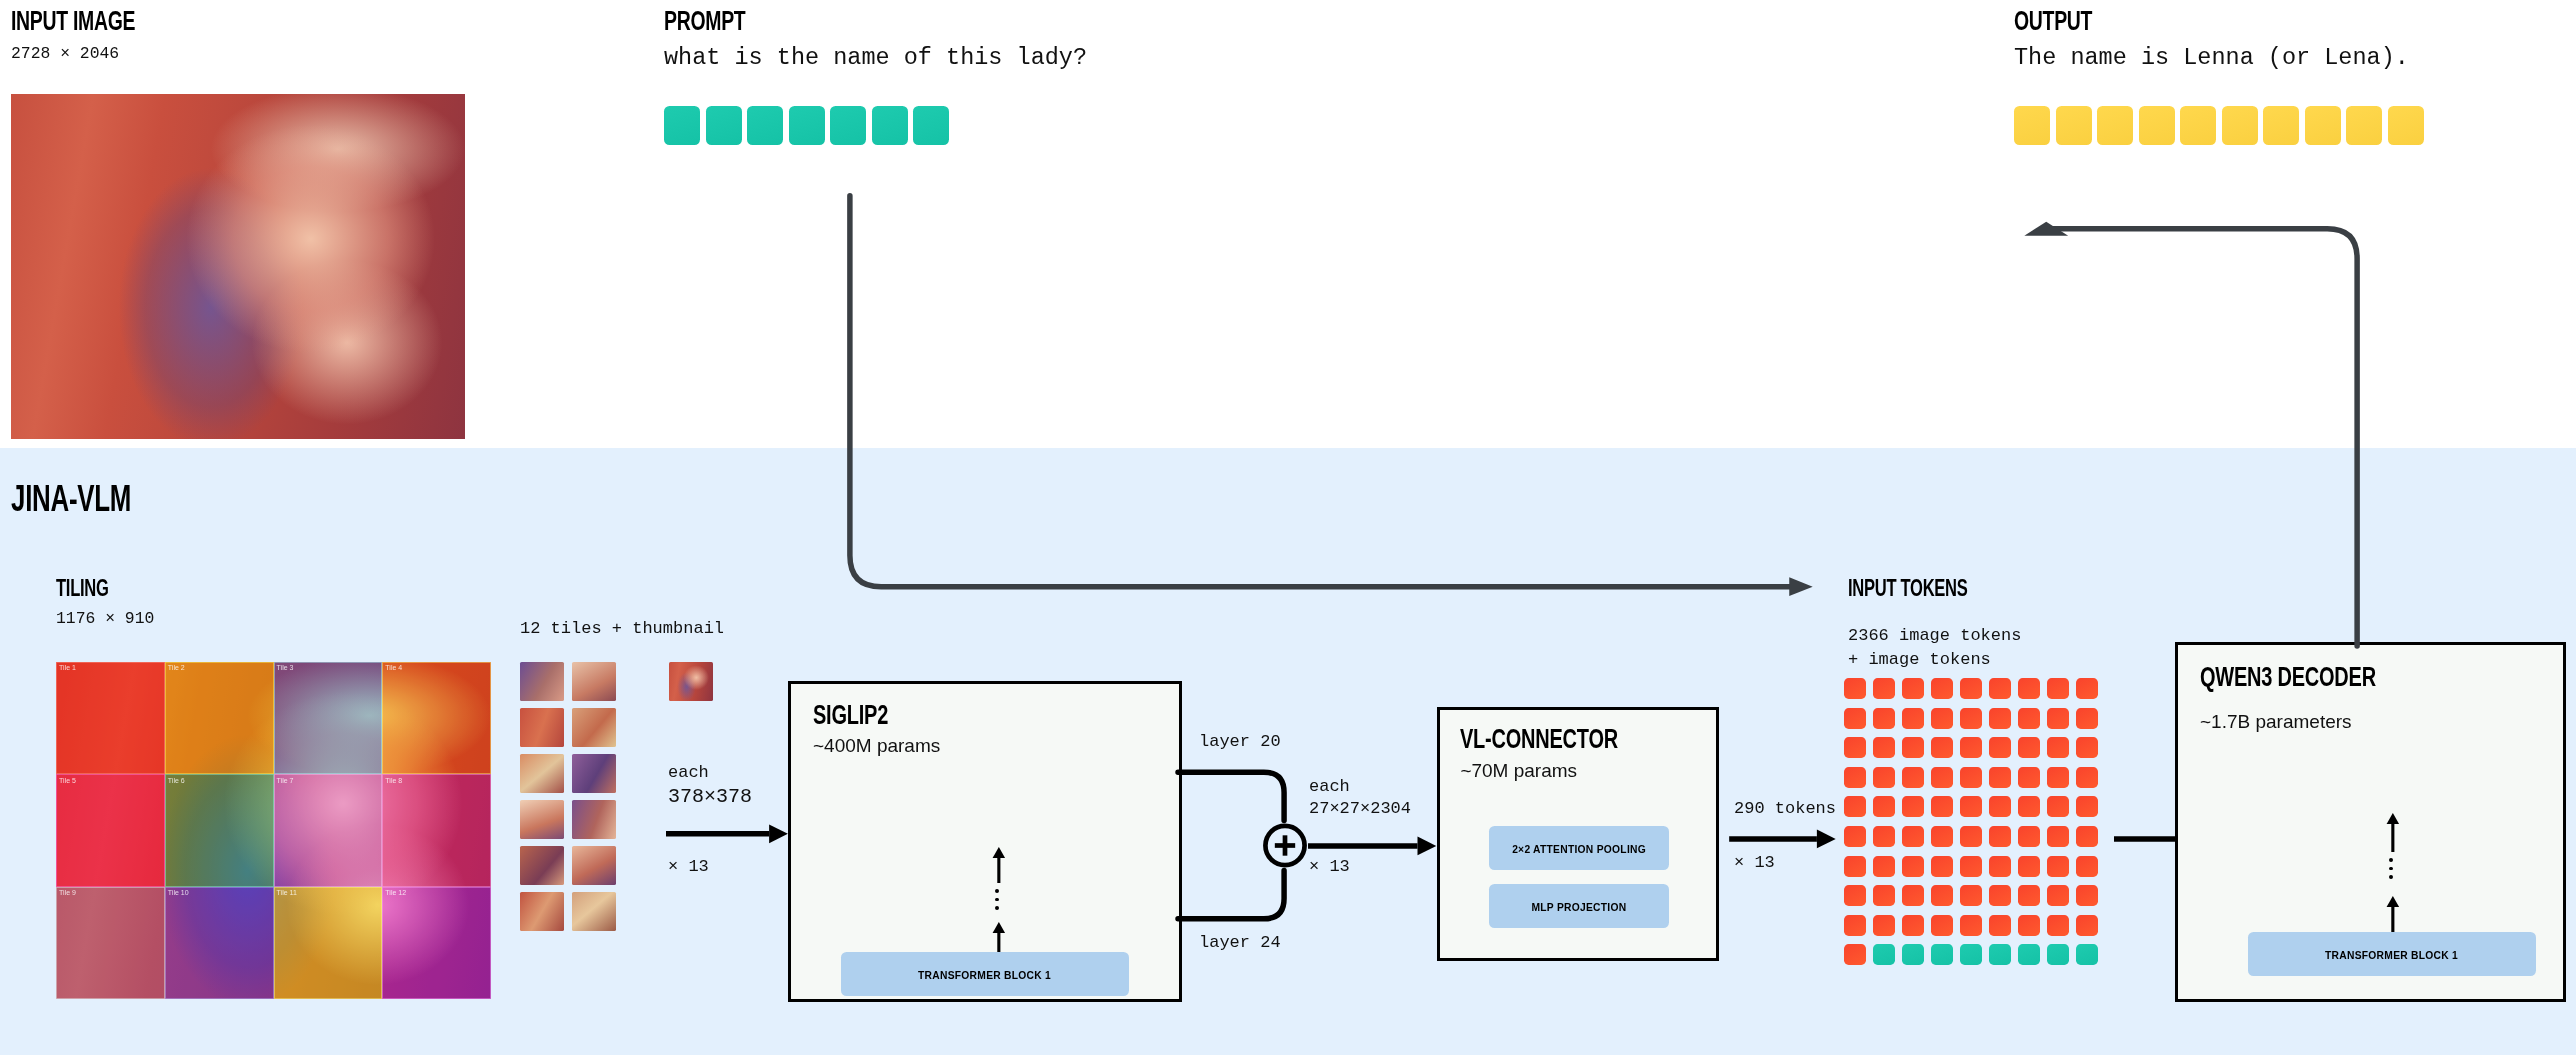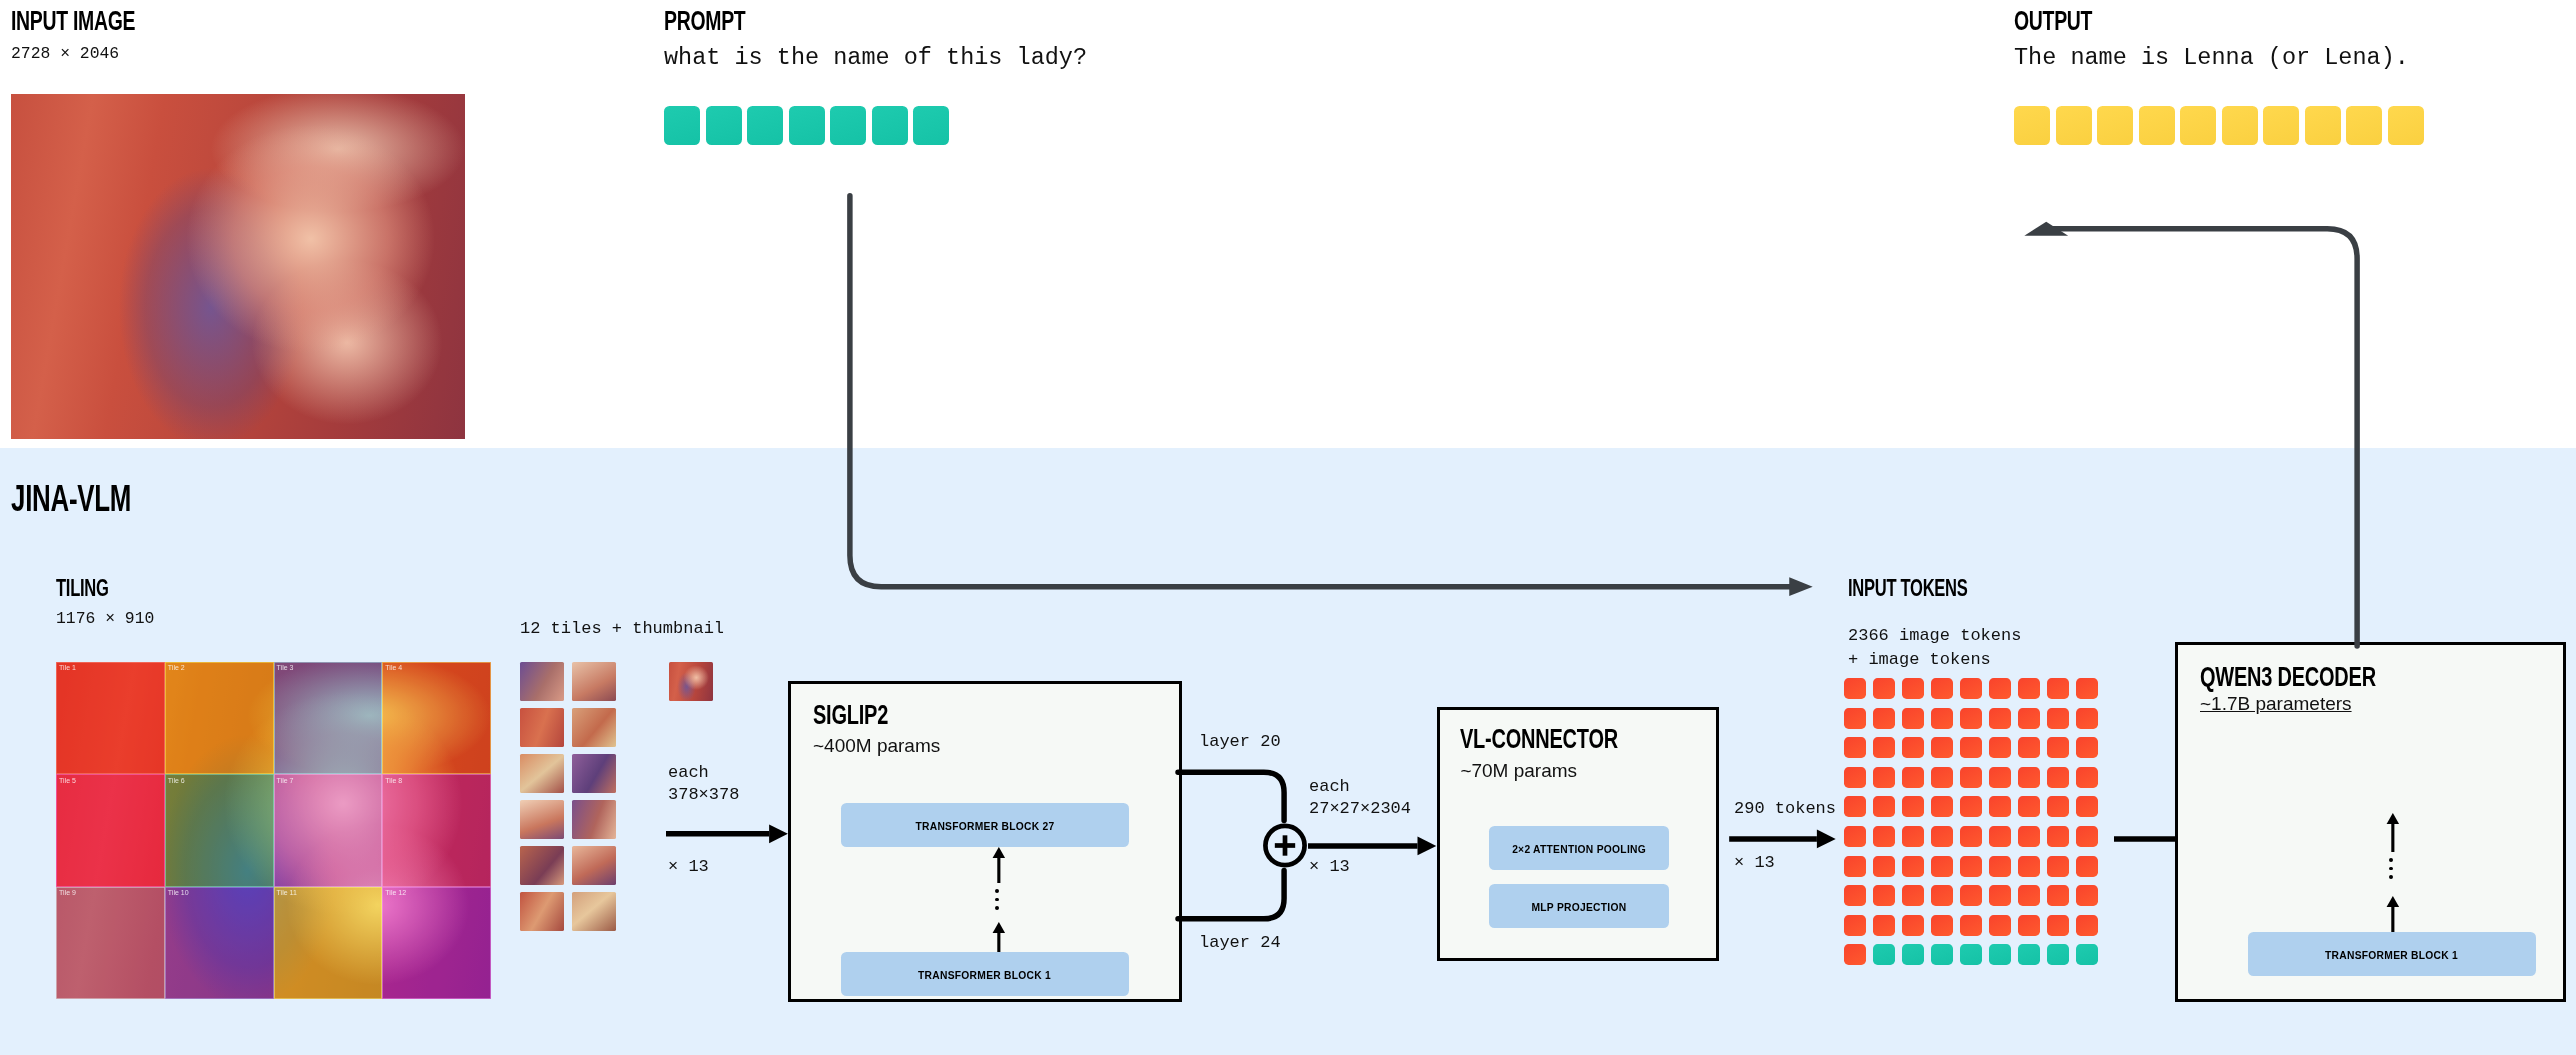--- a/index.html
+++ b/index.html
@@ -210,35 +210,32 @@
     <div class="t" style="background: linear-gradient(110deg, rgb(122, 79, 140) 0%, rgb(176, 100, 92) 55%, rgb(228, 181, 152) 100%);"></div>
     <div class="t" style="background: linear-gradient(130deg, rgb(185, 100, 77) 0%, rgb(122, 61, 85) 60%, rgb(215, 154, 124) 100%);"></div>
     <div class="t" style="background: linear-gradient(150deg, rgb(232, 183, 154) 0%, rgb(192, 106, 88) 55%, rgb(109, 63, 110) 100%);"></div>
     <div class="t" style="background: linear-gradient(120deg, rgb(193, 83, 64) 0%, rgb(221, 154, 114) 50%, rgb(165, 73, 63) 100%);"></div>
     <div class="t" style="background: linear-gradient(140deg, rgb(211, 160, 124) 0%, rgb(231, 199, 156) 45%, rgb(155, 90, 70) 100%);"></div>
   </div>
 
 <div class="abs photo-sm" style="left:669px;top:662px;width:44px;height:39px;border-radius:1.6px;"></div>
 
 <div class="abs mono" style="left:668px;top:763px;font-size:17px;">each</div>
-<div class="abs mono" style="left:668px;top:785px;font-size:17px;">378×378</div>
+<div class="abs mono" style="left:668px;top:785px;font-size:20px;">378×378</div>
 <div class="abs mono" style="left:668px;top:857px;font-size:17px;">× 13</div>
 
 <svg class="abs" style="left:666px;top:822px;width:125px;height:23.5px;" viewBox="0 0 160 30" width="125" height="23.5">
   <line x1="0" y1="15" x2="132" y2="15" stroke="#000" stroke-width="7"></line>
   <polygon points="132,3 156,15 132,27" fill="#000"></polygon>
 </svg>
 
 <div class="abs module" style="left:788px;top:681px;width:394px;height:321px;">
   <div class="module-title" style="margin:15.7px 0 0 22px;font-size:27px;">SIGLIP2</div>
   <div class="module-sub" style="margin:4.7px 0 0 22px;">~400M params</div>
 
-  <div class="blk" style="position:absolute;left:50px;top:119px;width:288px;height:44px;">
-    <span>TRANSFORMER BLOCK 27</span>
-  </div>
 
   <svg class="abs" style="left:200px;top:163px;width:15.7px;height:36px;" viewBox="0 0 20 46" width="15.7" height="36">
     <line x1="10" y1="46" x2="10" y2="12" stroke="#000" stroke-width="4"></line>
     <polygon points="2,14 10,0 18,14" fill="#000"></polygon>
   </svg>
   <div class="vdots abs" style="left:204px;top:205px;">
     <i></i>
       <i></i>
       <i></i>
   </div>
@@ -392,21 +389,21 @@
     <div class="chip chip-teal" style="border-radius: 4.7px;"></div>
   </div>
 
 <svg class="abs" style="left:2114px;top:828px;width:117px;height:23.5px;" viewBox="0 0 150 30" width="117" height="23.5">
   <line x1="0" y1="14" x2="122" y2="14" stroke="#000" stroke-width="7"></line>
   <polygon points="122,2 146,14 122,26" fill="#000"></polygon>
 </svg>
 
 <div class="abs module" style="left:2175px;top:642px;width:391px;height:360px;">
   <div class="module-title" style="margin:17px 0 0 22px;font-size:27px;">QWEN3 DECODER</div>
-  <div class="module-sub" style="margin:0 0 0 22px;text-decoration:underline;">~1.7B parameters</div>
+  <div class="module-sub" style="margin:18px 0 0 22px;">~1.7B parameters</div>
 
 
   <svg class="abs" style="left:207px;top:168px;width:15.7px;height:39px;" viewBox="0 0 20 50" width="15.7" height="39">
     <line x1="10" y1="50" x2="10" y2="12" stroke="#000" stroke-width="4"></line>
     <polygon points="2,14 10,0 18,14" fill="#000"></polygon>
   </svg>
   <div class="vdots abs" style="left:211px;top:213px;">
     <i></i>
       <i></i>
       <i></i>

